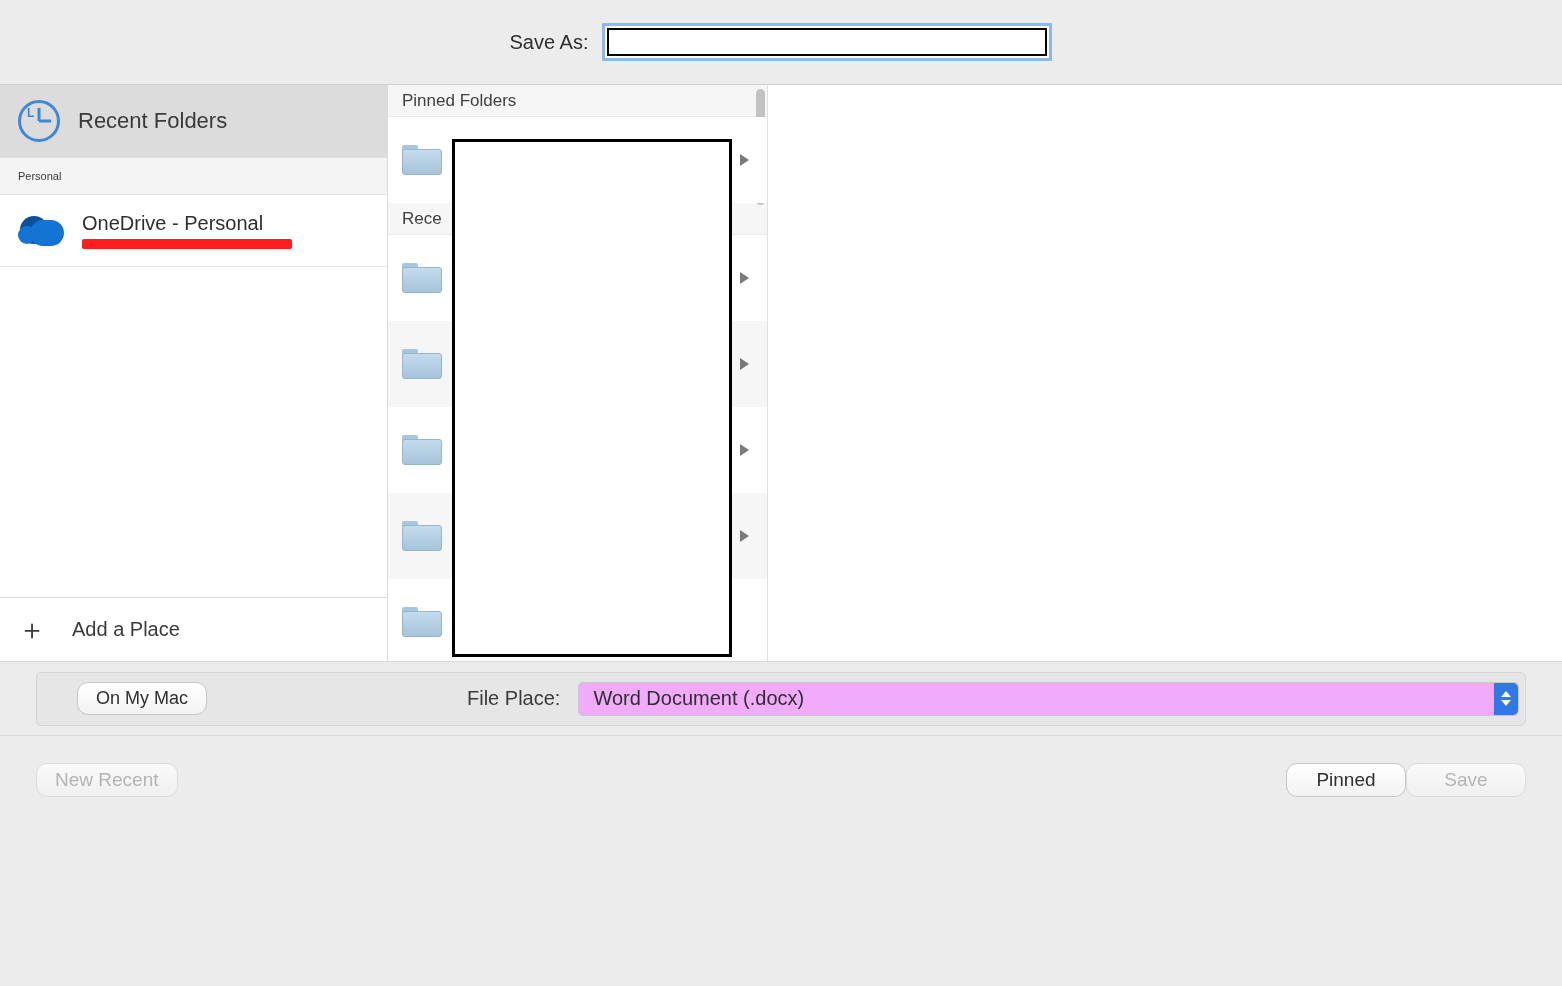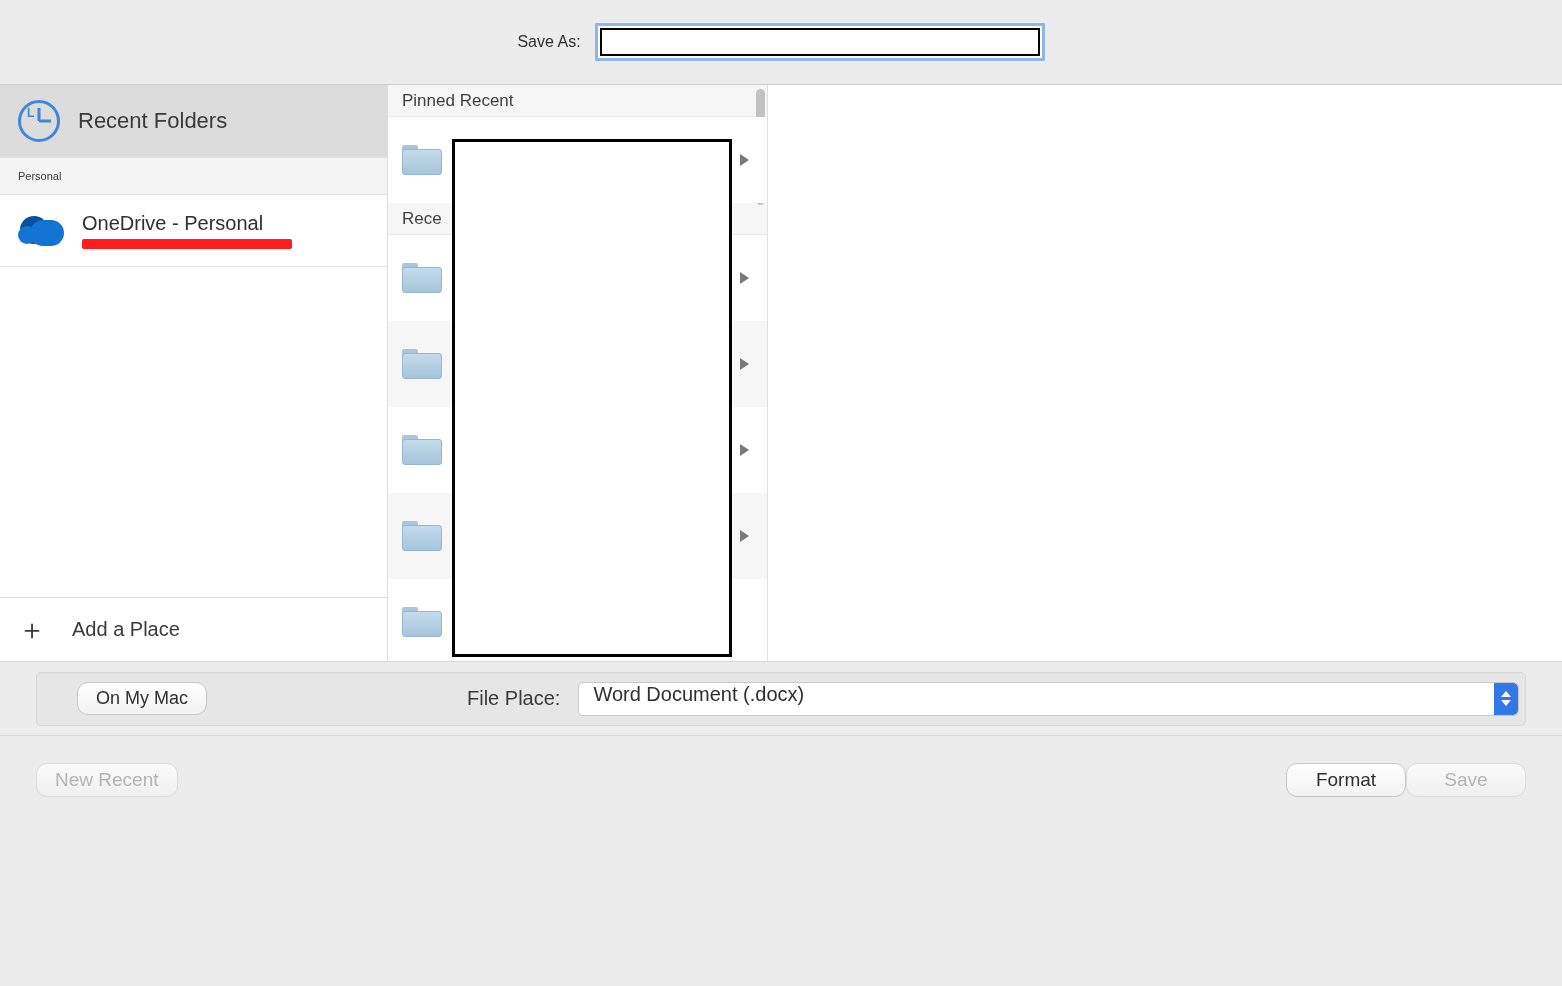--- a/index.html
+++ b/index.html
@@ -16,21 +16,21 @@
   
   .saveas-bar {
     height: 85px;
     background: #ececec;
     border-bottom: 1px solid #d0d0d0;
     display: flex;
     align-items: center;
     justify-content: center;
   }
   .saveas-label {
-    font-size: 16px;
+    font-size: 20px;
     color: #2f2f2f;
     margin-right: 14px;
   }
   .saveas-input-wrap {
     width: 450px;
     height: 38px;
     border: 3px solid #8fb8ea;
     border-radius: 1px;
     background: #fff;
     display: flex;
@@ -296,25 +296,25 @@
   }
   .ff-label {
     font-size: 20px;
     color: #3a3a3a;
     margin-left: 260px;
     margin-right: 18px;
   }
   .ff-select {
     flex: 1;
     height: 34px;
-    background: #ffffff;
+    background: #f0abfc;
     border: 1px solid #c8c8c8;
     border-radius: 5px;
     display: flex;
-    align-items: flex-start;
+    align-items: center;
     padding-left: 14px;
     font-size: 20px;
     color: #2f2f2f;
     position: relative;
   }
   .ff-stepper {
     position: absolute;
     right: 0; top: 0;
     width: 24px; height: 100%;
     background: #2f78e6;
@@ -388,21 +388,21 @@
     <div class="sb-row sb-addplace">
       <span class="plus">＋</span>
       <span class="ap-label">Add a Place</span>
     </div>
   </div>
 
   <div class="folder-col">
     <div class="scroll-track"></div>
     <div class="column-splitter">||</div>
 
-    <div class="fc-header">Pinned Recent</div>
+    <div class="fc-header">Pinned Folders</div>
     <div class="folder-row">
       <span class="folder-icon">
           <span class="tab"></span>
           <span class="body"></span>
         </span>
       <span class="tri"></span>
     </div>
 
     <div class="fc-header">Rece</div>
     <div class="folder-row">
@@ -456,15 +456,15 @@
         <span class="up"></span>
           <span class="dn"></span>
       </span>
     </div>
   </div>
 </div>
 
 <div class="bottom-bar">
   <button class="btn std disabled">New Recent</button>
   <span class="spacer"></span>
-  <button class="btn std">Format</button>
+  <button class="btn std">Pinned</button>
   <button class="btn std disabled">Save</button>
 </div>
 
 </body></html>

